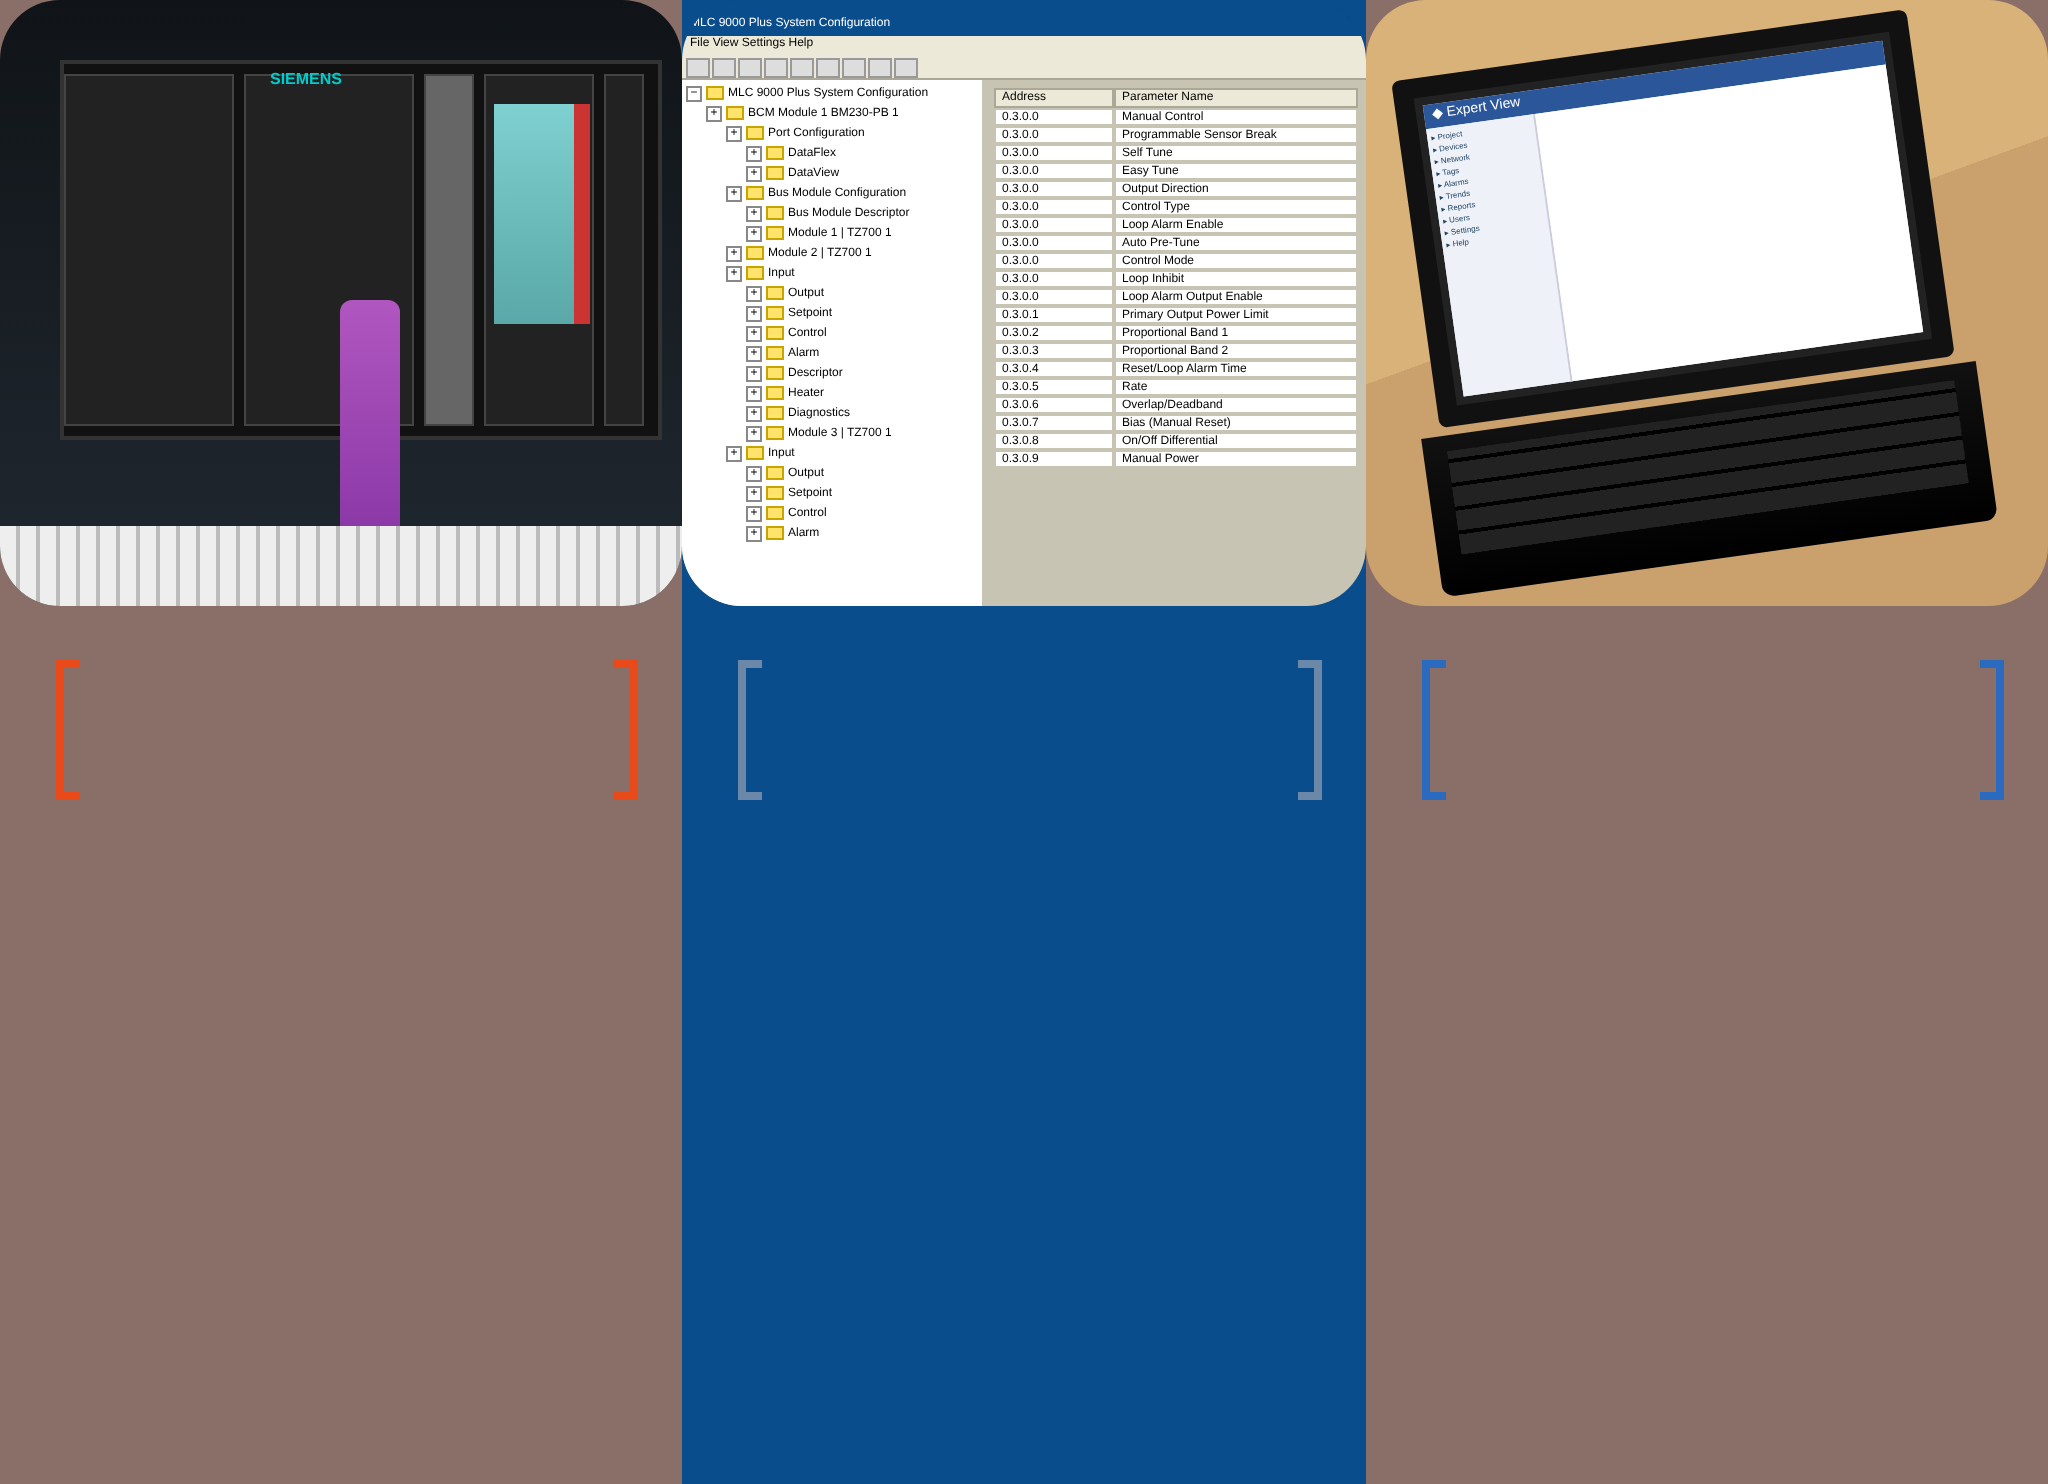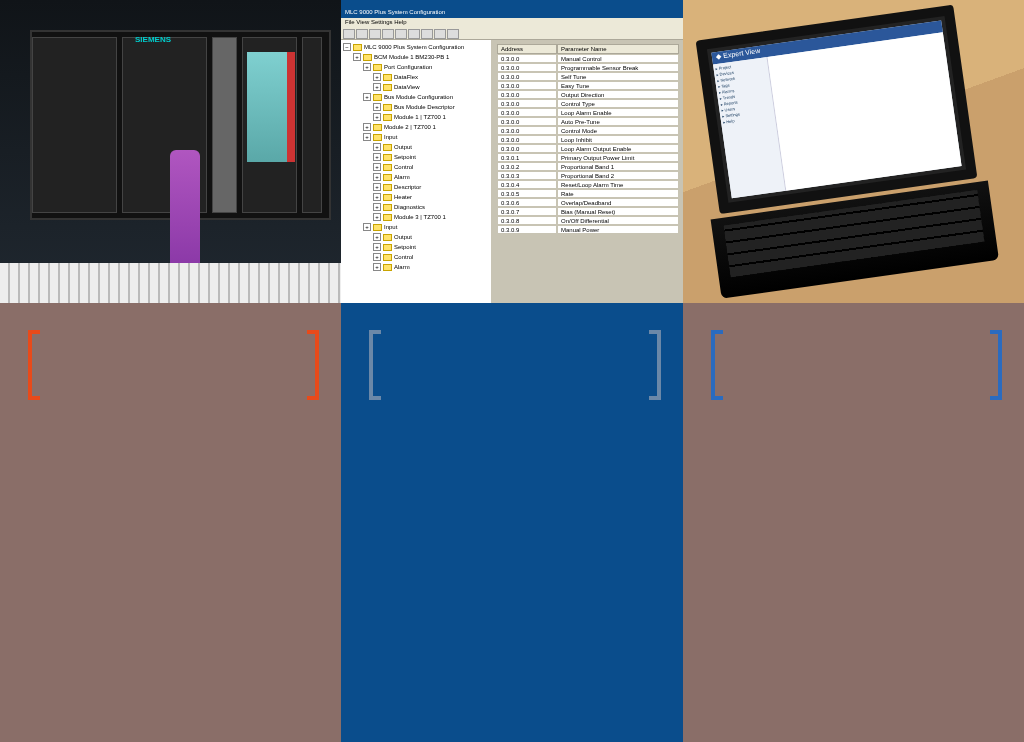--- a/index.html
+++ b/index.html
@@ -4,21 +4,21 @@
 <style>
   * { box-sizing: border-box; margin: 0; padding: 0; }
   body { width: 1024px; height: 742px; font-family: Arial, sans-serif; overflow: hidden; background: #fff; }
 
   .page { display: flex; width: 1024px; height: 742px; }
   .col { position: relative; height: 100%; }
   .col-left  { width: 341px; background: #8a6e68; }
   .col-mid   { width: 342px; background: #0a4d8c; }
   .col-right { width: 341px; background: #8a6e68; }
 
-  .img-area { width: 100%; height: 303px; position: relative; overflow: hidden; }
+  .img-area { width: 100%; height: 303px; position: relative; overflow: hidden; border-radius: 30px; }
 
   
   .plc {
     width: 100%; height: 100%; background: linear-gradient(#101418, #202830);
     position: relative;
   }
   .plc-rack { position:absolute; top:30px; left:30px; right:10px; height:190px; background:#111; border:2px solid #333;}
   .plc-mod { position:absolute; top:5px; bottom:5px; background:#222; border:1px solid #444;}
   .plc-mod.m1{left:0;width:85px;}
   .plc-mod.m2{left:90px;width:85px;}

